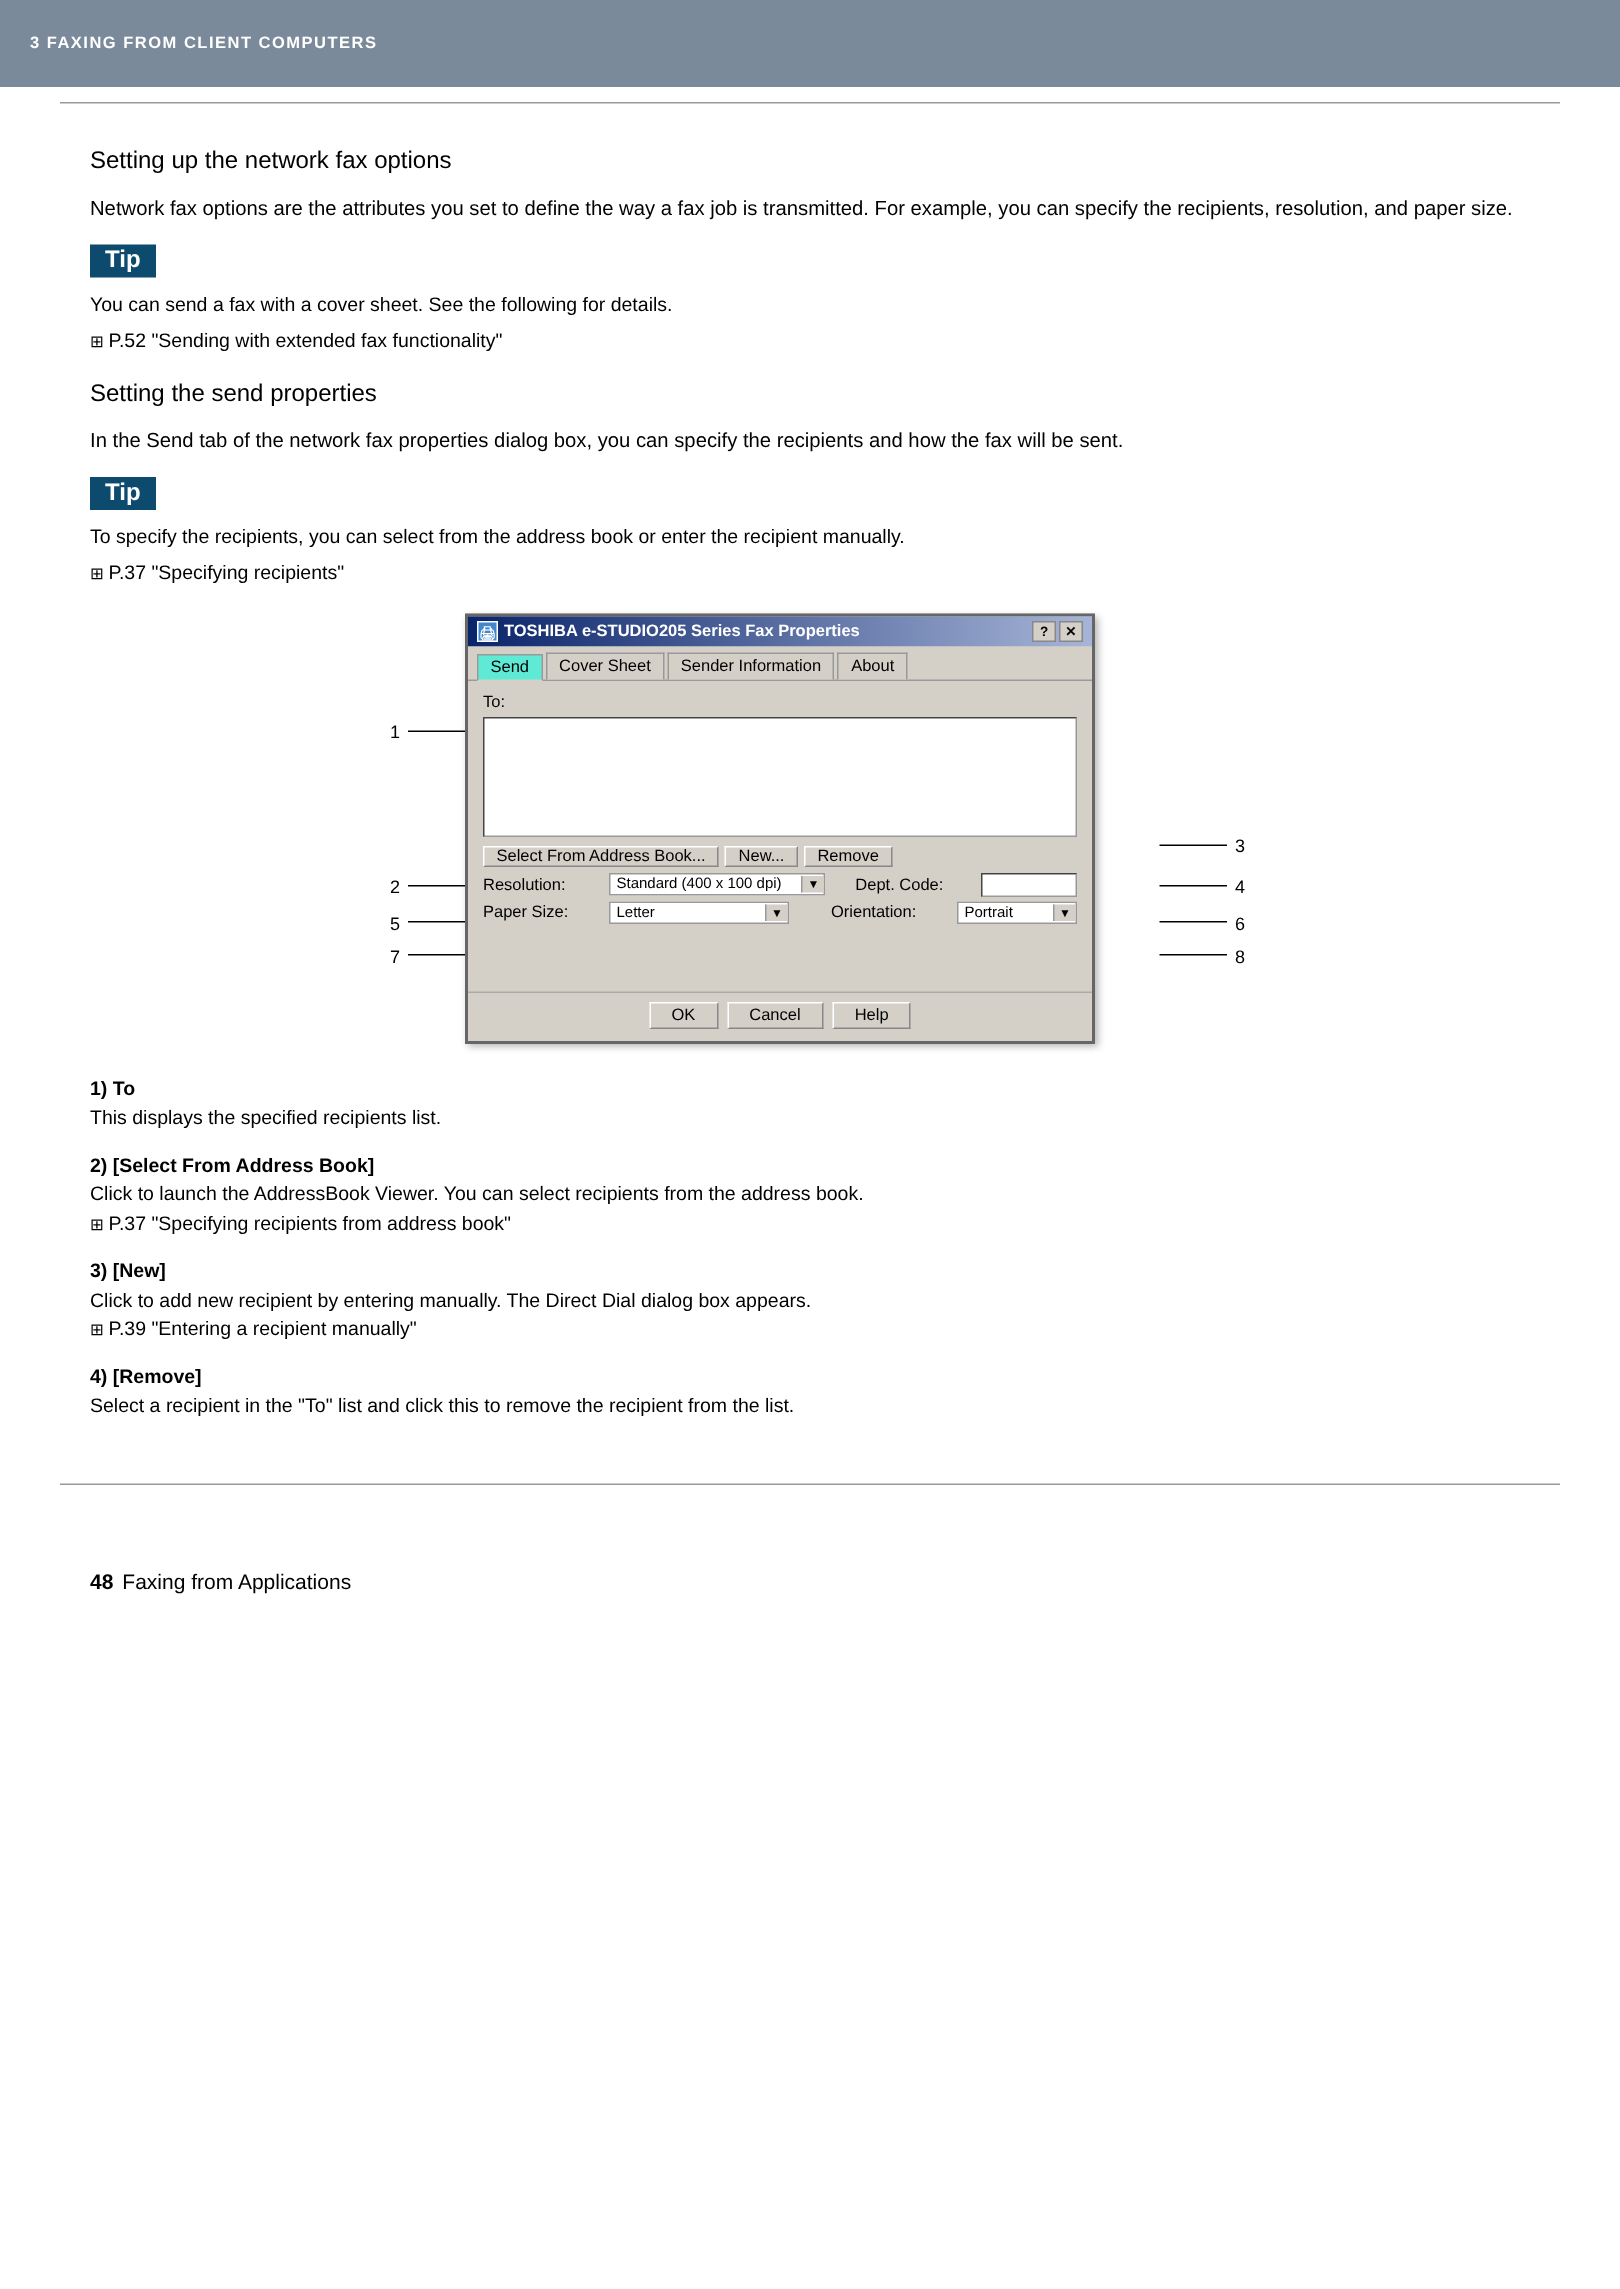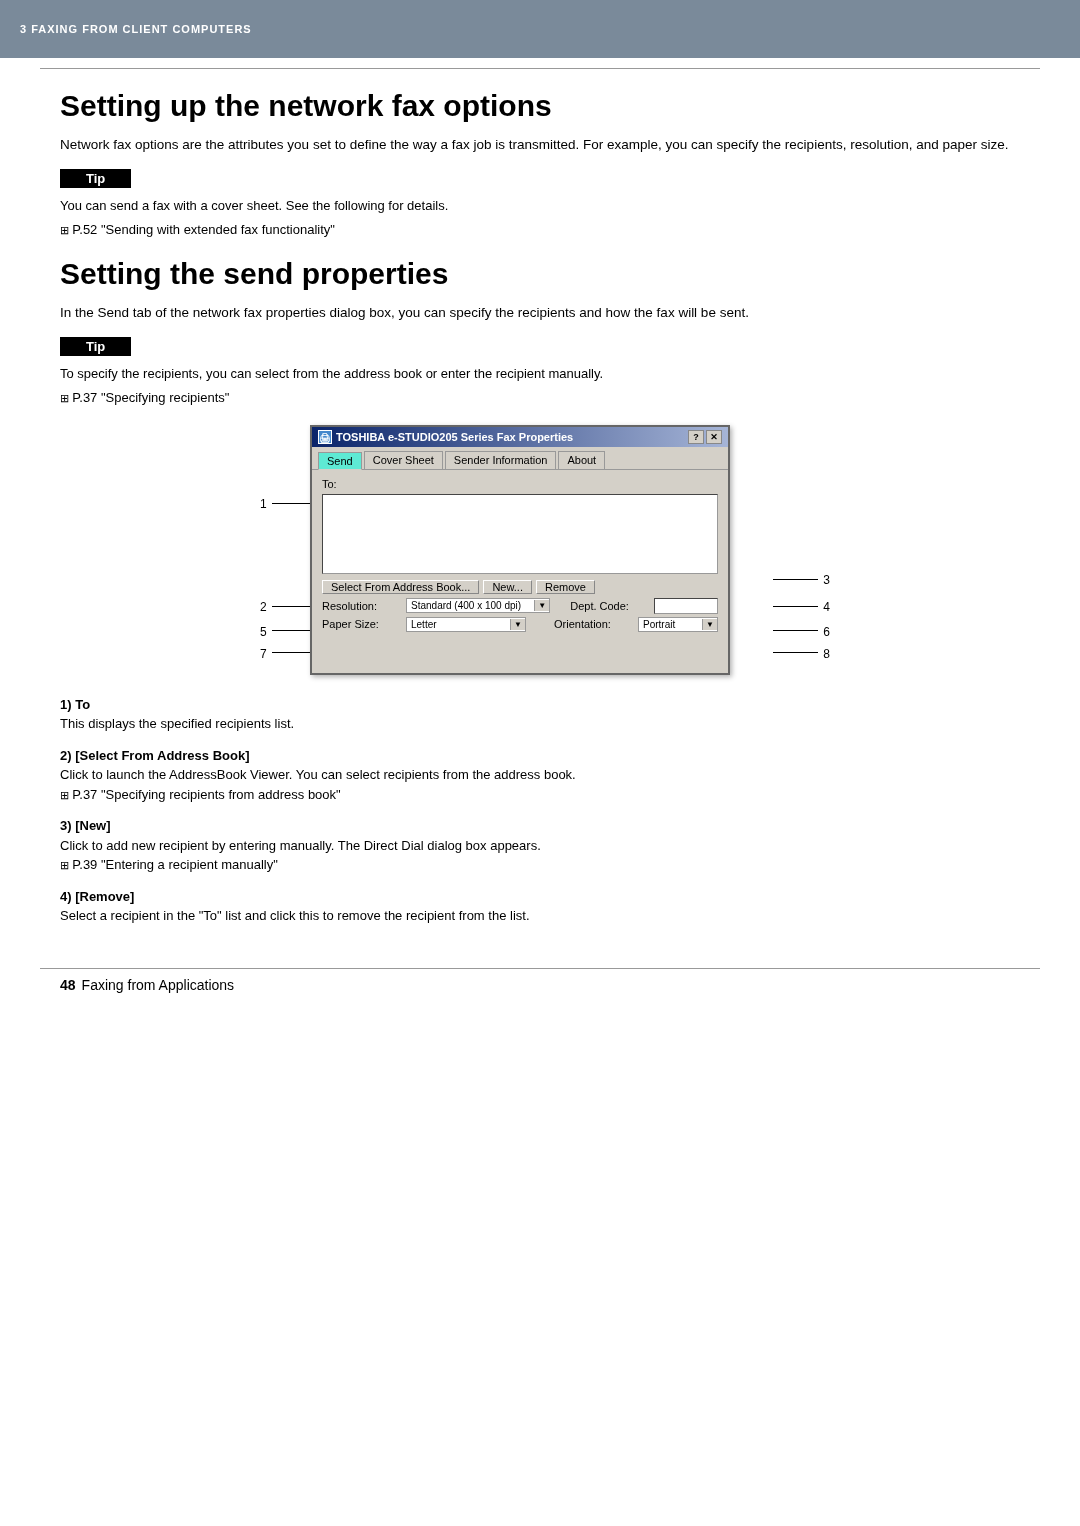--- a/index.html
+++ b/index.html
@@ -32,39 +32,40 @@
       margin-top: 10px;
     }
 
     
     .content {
       padding: 20px 60px 20px 60px;
     }
 
     
     .section-heading {
-      font-size: 30px;
-      font-weight: bold;
+      font-size: 16px;
+      font-weight: normal;
       margin-bottom: 12px;
+      margin-top: 10px;
     }
 
     .section-intro {
       font-size: 13.5px;
       margin-bottom: 14px;
       line-height: 1.5;
     }
 
     
     .tip-box {
       display: inline-block;
-      background: #000000;
+      background: #0c4a6e;
       color: #fff;
-      font-size: 13px;
+      font-size: 16px;
       font-weight: bold;
-      padding: 2px 26px;
+      padding: 2px 10px;
       margin-bottom: 8px;
     }
 
     .tip-text {
       font-size: 13px;
       margin-bottom: 6px;
       line-height: 1.5;
     }
 
     .tip-ref {
@@ -297,20 +298,21 @@
       border: none;
       border-top: 1px solid #999;
       margin: 10px 40px 0 40px;
     }
 
     .footer {
       display: flex;
       align-items: center;
       padding: 8px 60px;
       font-size: 14px;
+      margin-top: 48px;
     }
 
     .footer-page {
       font-weight: bold;
       margin-right: 6px;
     }
 
     
     .diagram-wrapper {
       position: relative;
@@ -453,20 +455,25 @@
               <div class="dialog-select-with-arrow" style="width:80px;">
                 <span class="val">Portrait</span>
                 <span class="arr">▼</span>
               </div>
             </div>
 
             <div style="height: 30px;"></div>
 
           </div>
 
+          <div class="dialog-footer">
+            <button class="dialog-footer-btn">OK</button>
+            <button class="dialog-footer-btn">Cancel</button>
+            <button class="dialog-footer-btn">Help</button>
+          </div>
 
         </div>
       </div>
 
     </div>
   </div>
   
 
   
   <div class="desc-section">

